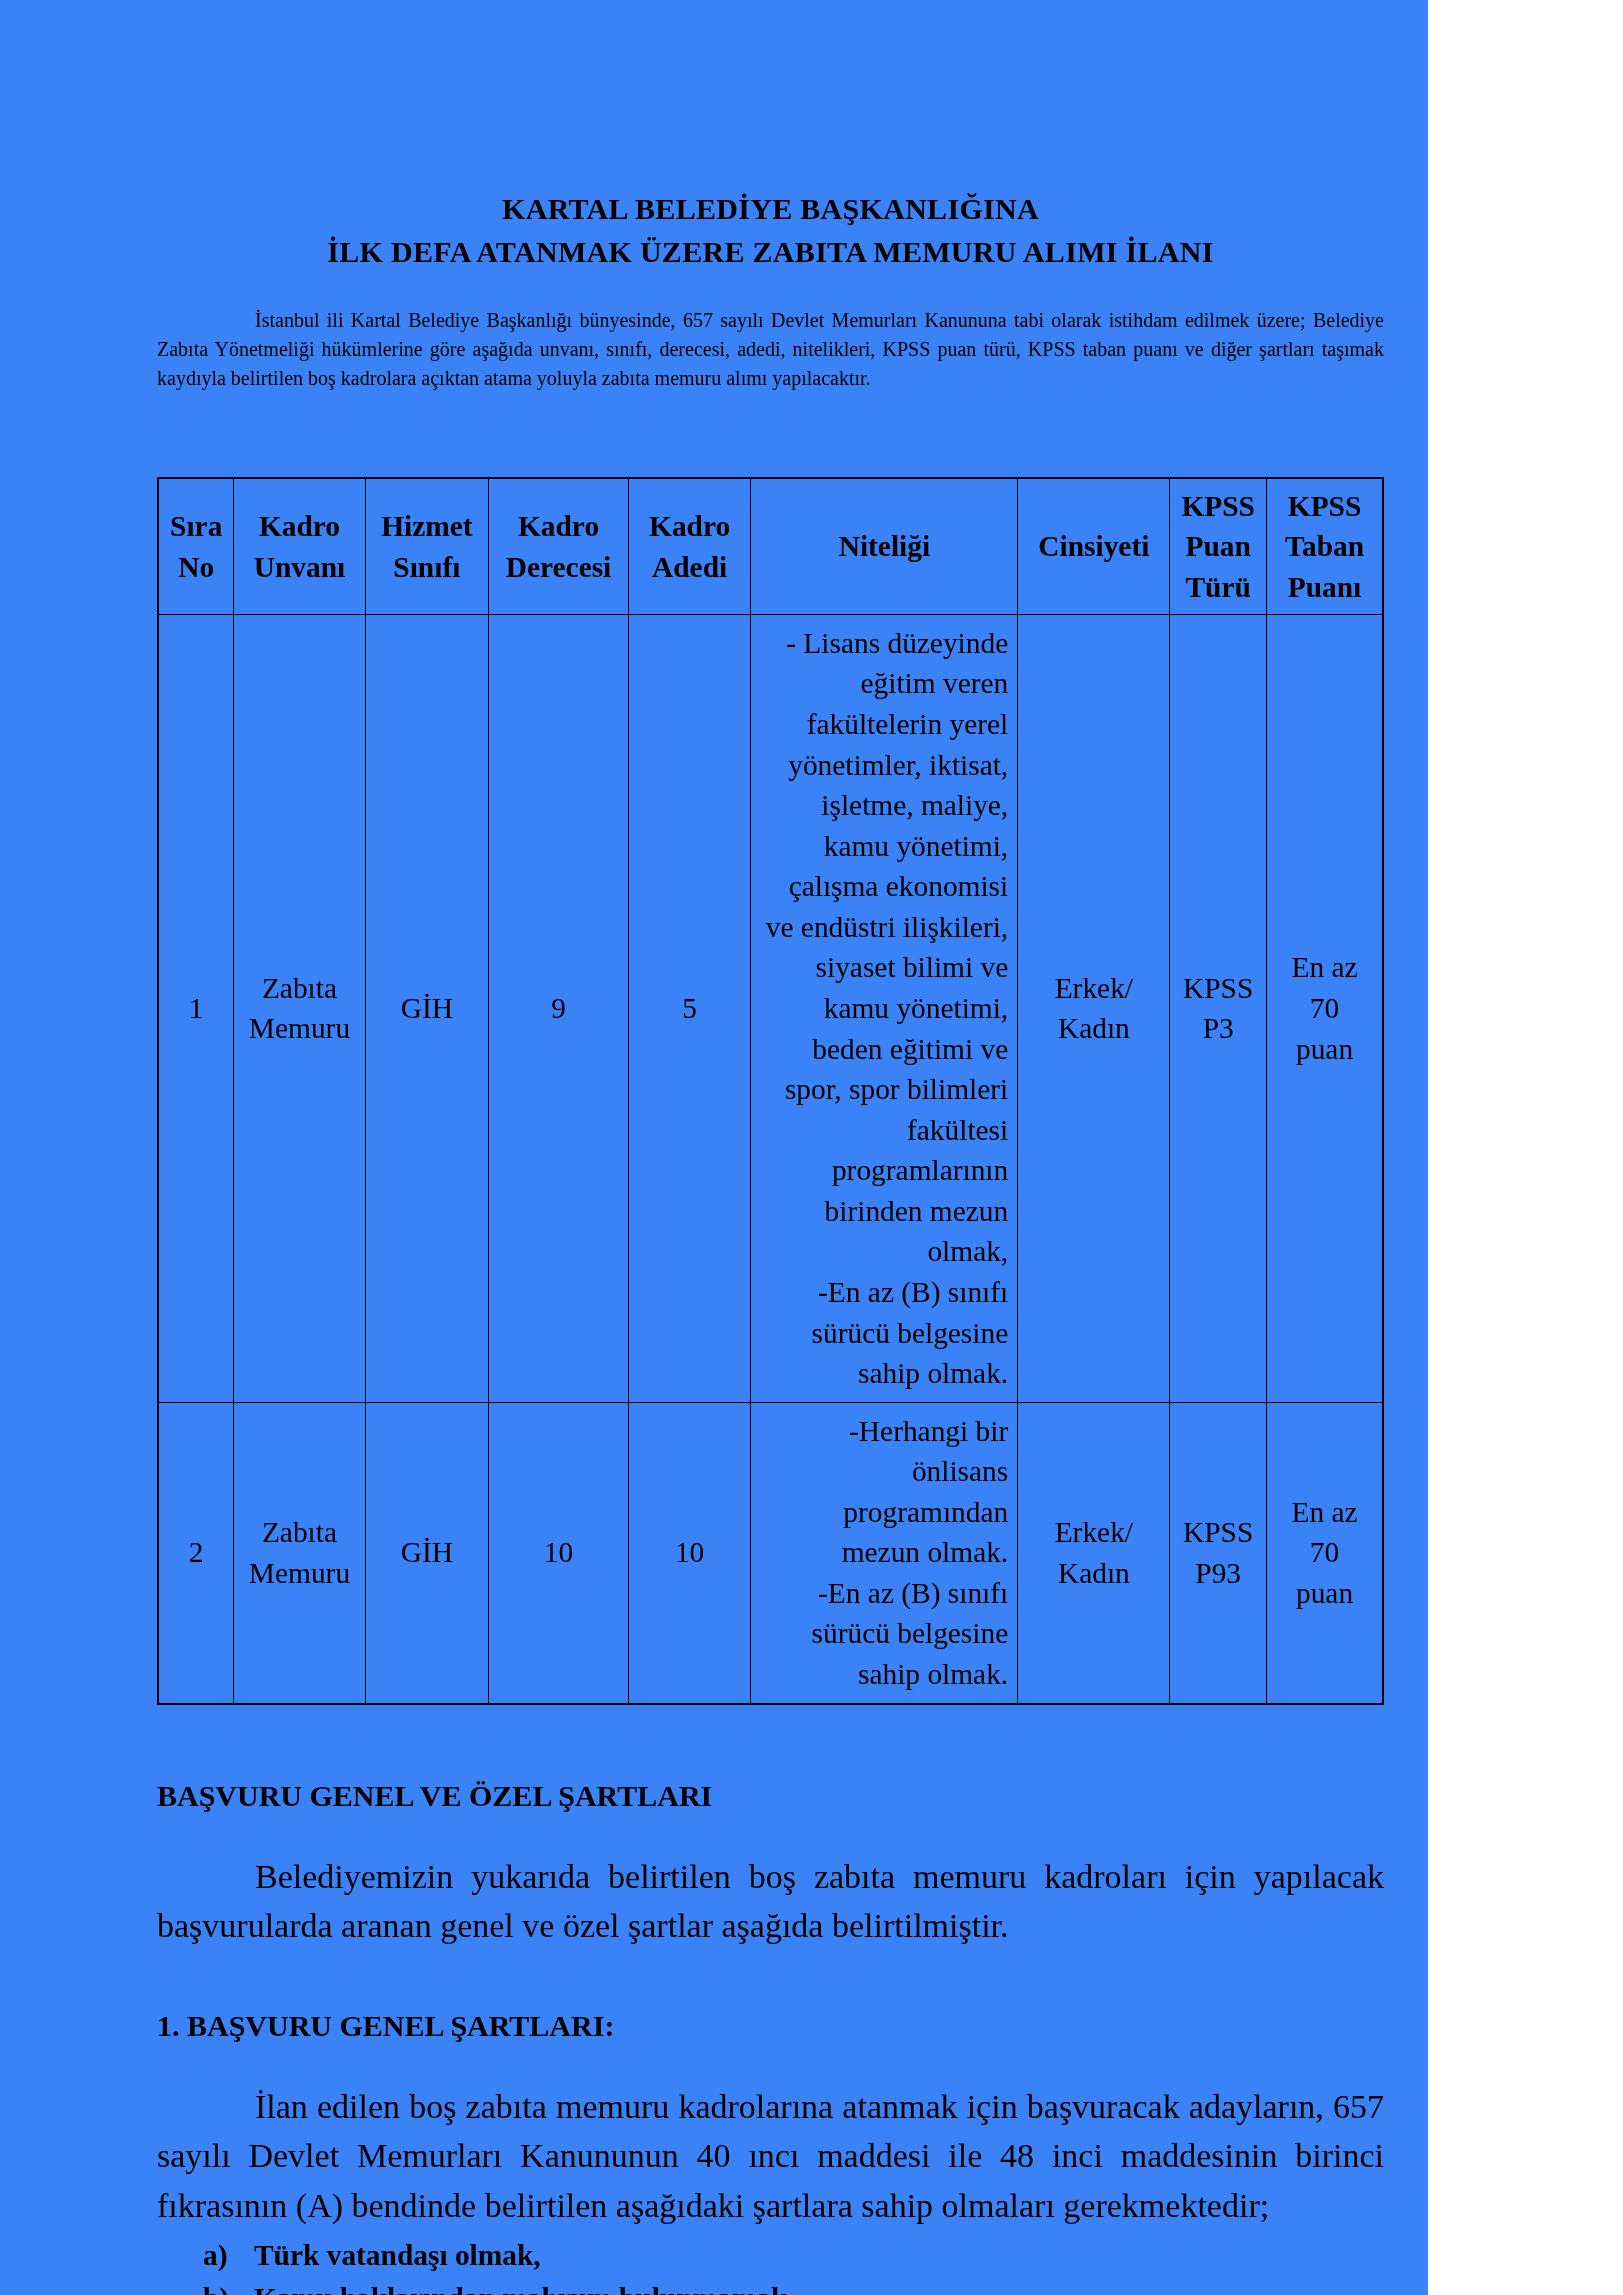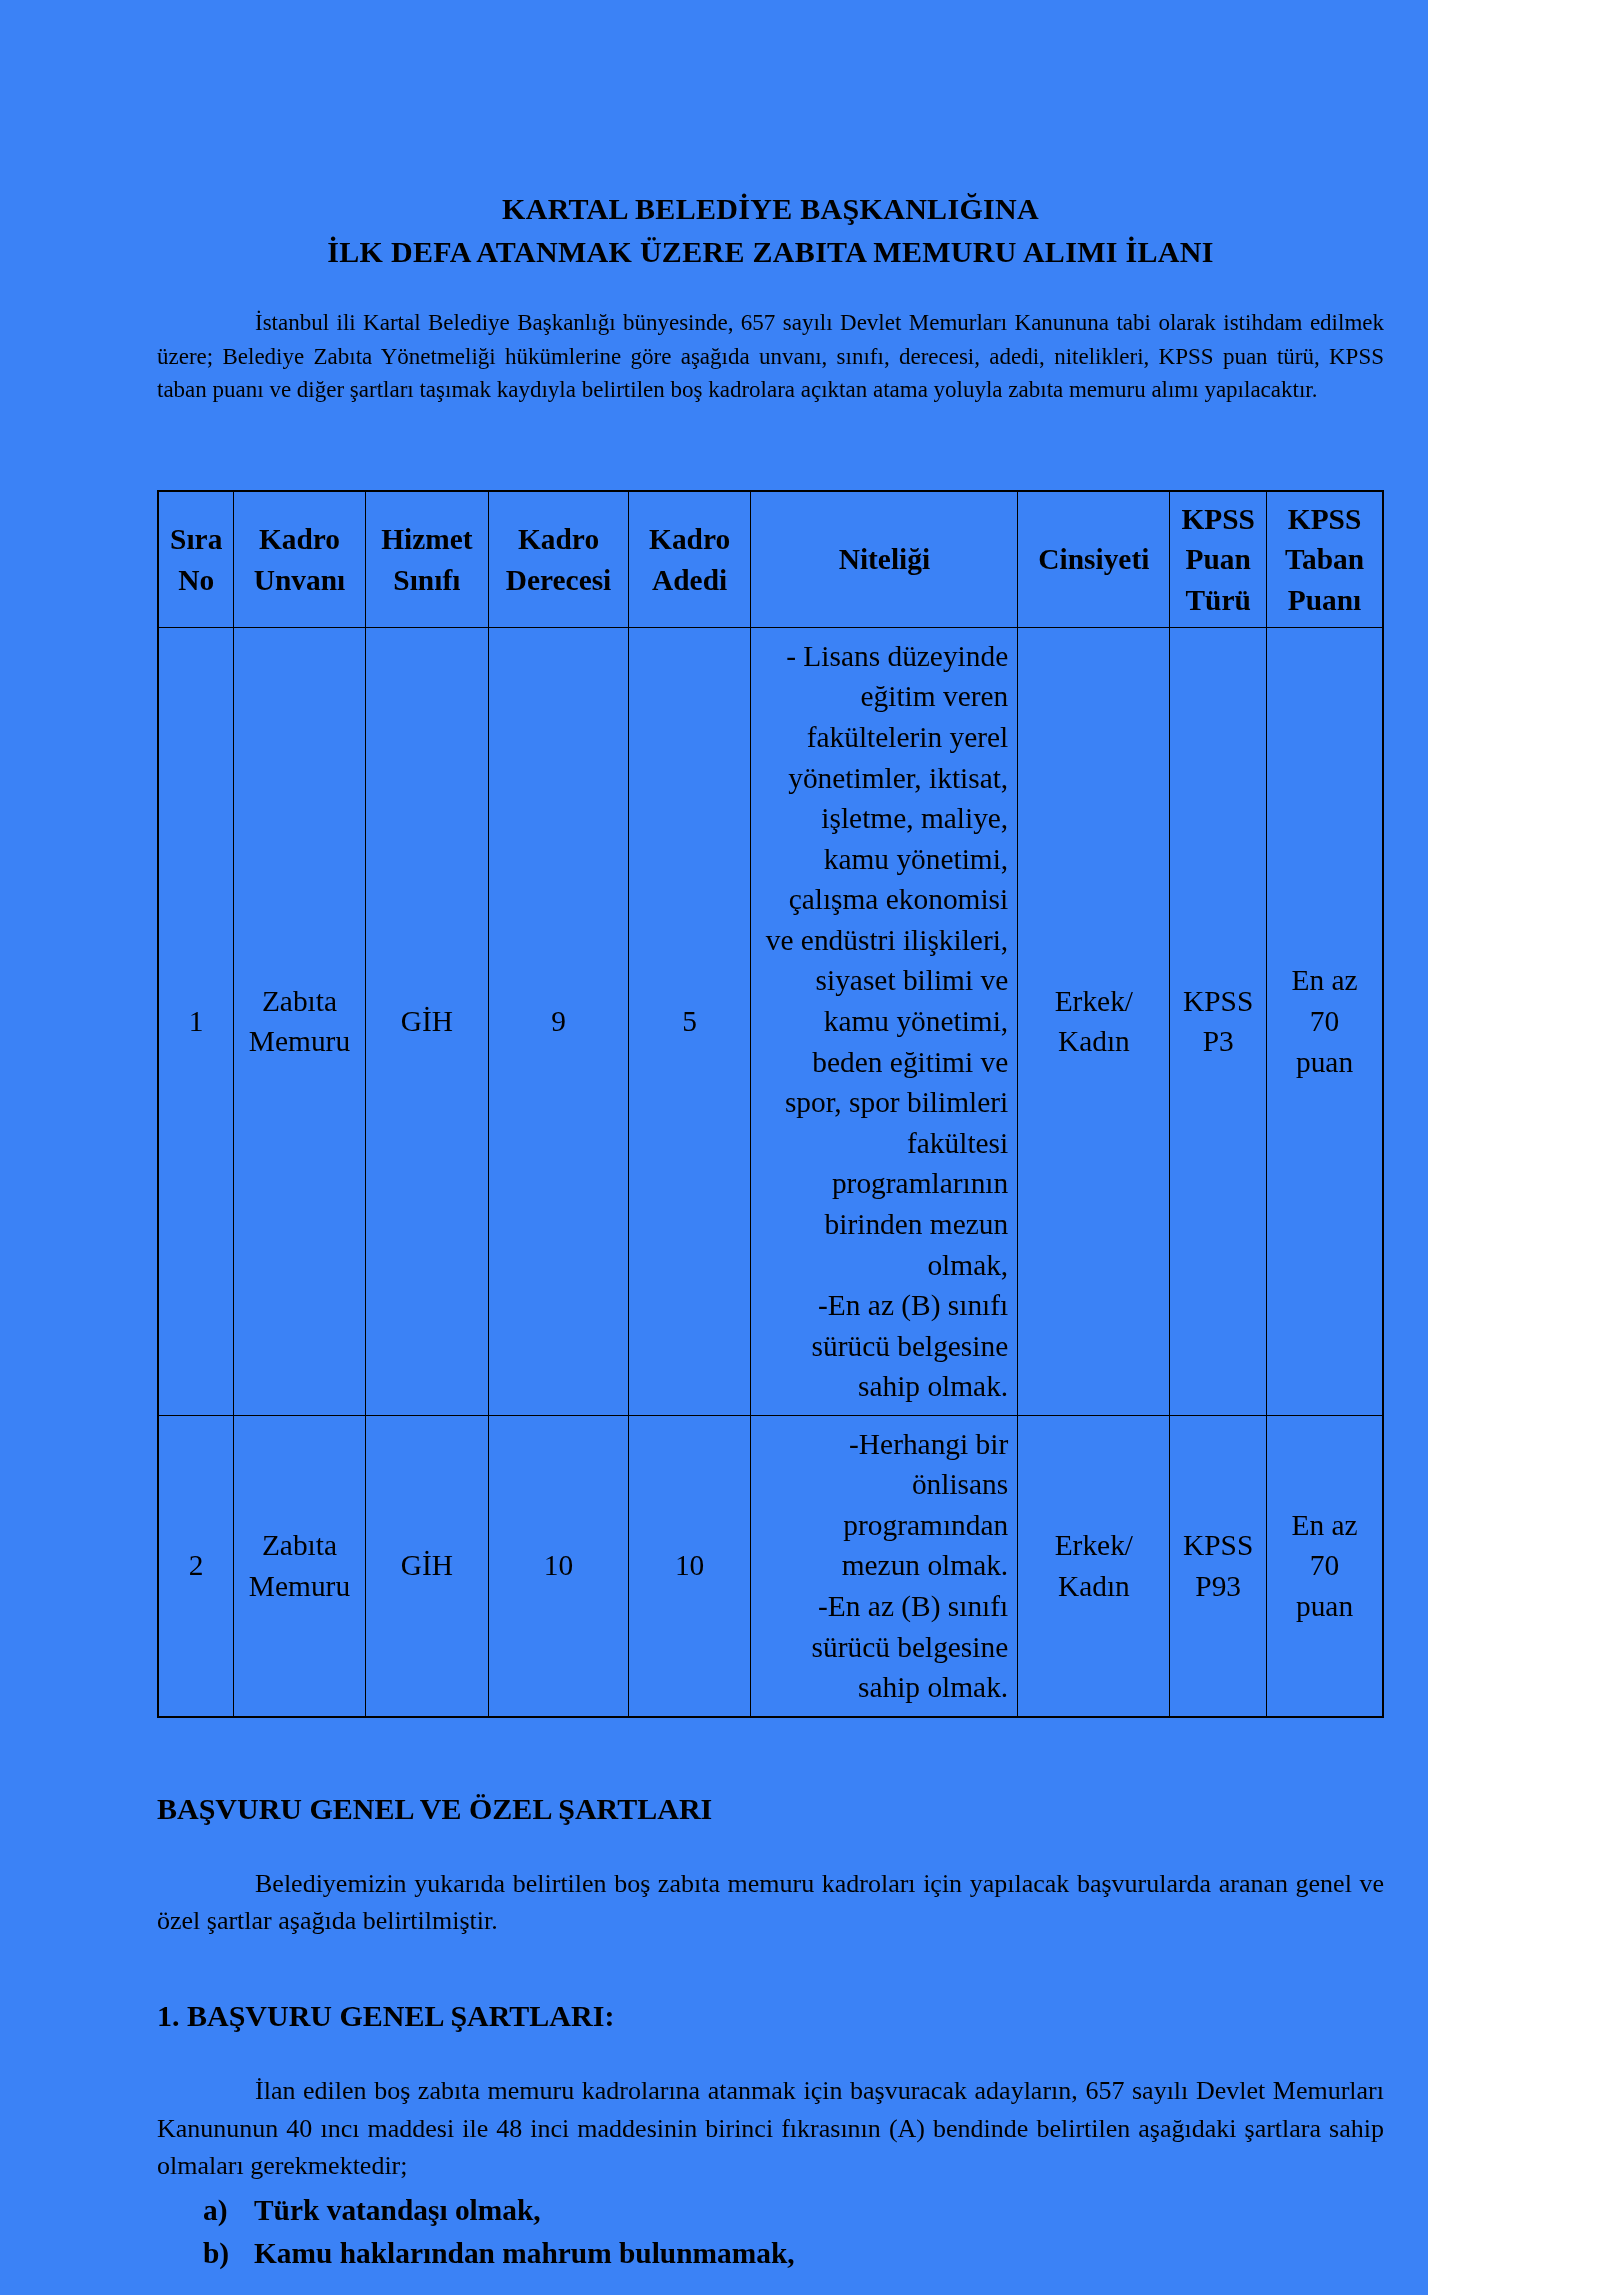--- a/index.html
+++ b/index.html
@@ -23,21 +23,21 @@
   }
   .doc-title {
     text-align: center;
     font-weight: bold;
     font-size: 30px;
     line-height: 1.42;
     letter-spacing: 0.3px;
   }
   .intro-par {
     margin: 33px 0 0 0;
-    font-size: 23px;
+    font-size: 20px;
     line-height: 1.45;
     text-align: justify;
     text-indent: 98px;
   }
   table.positions {
     margin-top: 84px;
     width: 100%;
     border-collapse: collapse;
     border: 2px solid #000;
     table-layout: fixed;
@@ -65,21 +65,21 @@
     padding: 7.9px 9.2px;
   }
   .sec-heading {
     margin-top: 71px;
     font-weight: bold;
     font-size: 30px;
     line-height: 1.3;
   }
   .body-par {
     margin: 37px 0 0 0;
-    font-size: 26px;
+    font-size: 34px;
     line-height: 1.45;
     text-align: justify;
     text-indent: 98px;
   }
   .cond-list {
     margin-top: 4px;
     font-weight: bold;
   }
   .cond-item {
     font-size: 29.4px;

